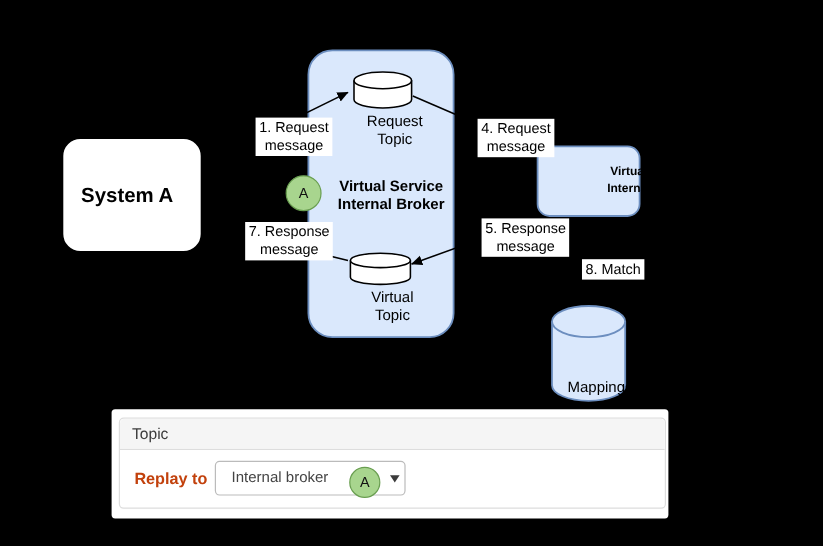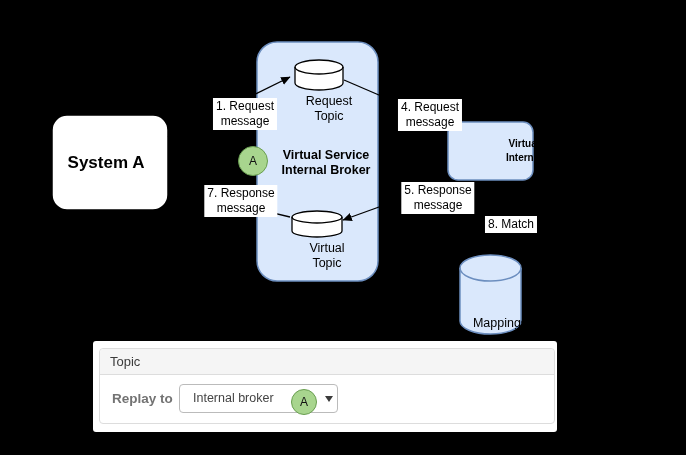--- a/index.html
+++ b/index.html
@@ -31,21 +31,21 @@
   .badge.small{left:111px;top:4px;width:24px;height:24px;line-height:24px;}
 
   
   .panel{position:absolute;z-index:2;left:93px;top:341px;width:464px;height:91px;
      background:#ffffff;border-radius:3px;}
   .fieldset{position:absolute;left:6px;top:7px;width:454px;height:74px;
      border:1px solid var(--panel-border,#ddd);border-radius:4px;background:#fff;}
   .fieldset-header{height:25px;background:var(--panel-header-bg,#f5f5f5);
      border-bottom:1px solid var(--panel-border,#ddd);border-radius:4px 4px 0 0;
      color:#3b3b3b;font-size:13px;line-height:25px;padding-left:10px;}
-  .replay{position:absolute;left:12px;top:42px;font-weight:bold;font-size:13.5px;color:#737373;}
+  .replay{position:absolute;left:12px;top:42px;font-weight:bold;font-size:13.5px;color:#c2410c;}
   .dropdown{position:absolute;left:79px;top:35px;width:159px;height:29px;box-sizing:border-box;
      border:1px solid #bbb;border-radius:4px;background:#fff;cursor:pointer;}
   .dropdown .value{position:absolute;left:13px;top:0;line-height:27px;font-size:12.5px;color:#444;white-space:nowrap;}
   .caret{position:absolute;left:145px;top:11px;width:0;height:0;
      border-left:4px solid transparent;border-right:4px solid transparent;
      border-top:6px solid #3b3b3b;}
 </style>
 </head>
 <body>
 

